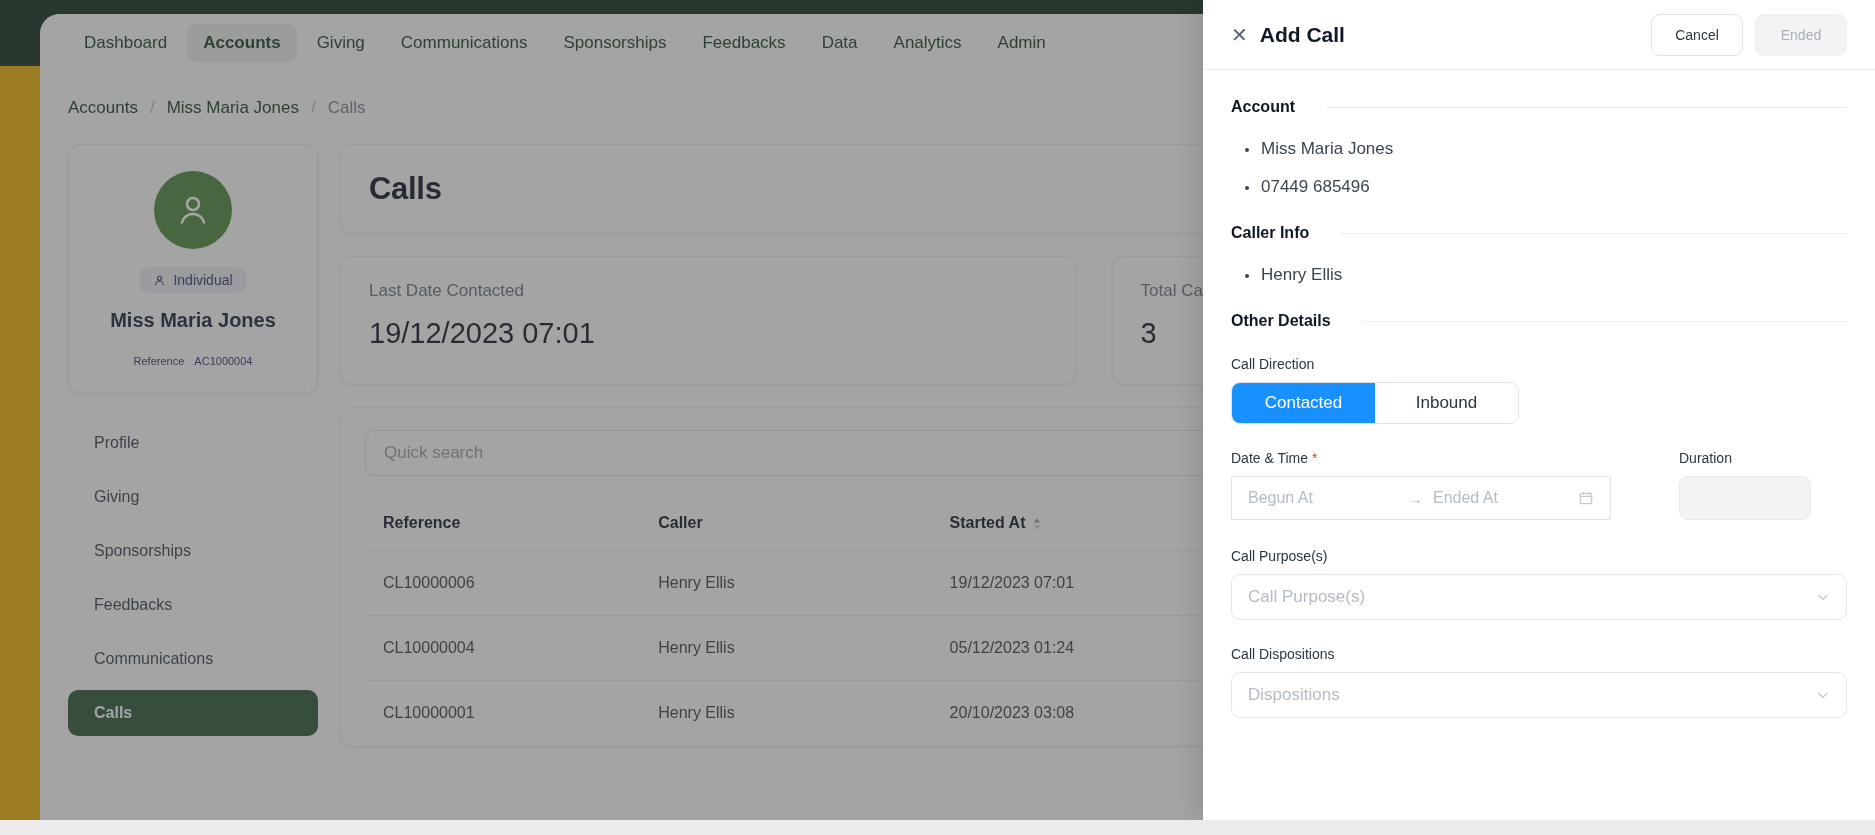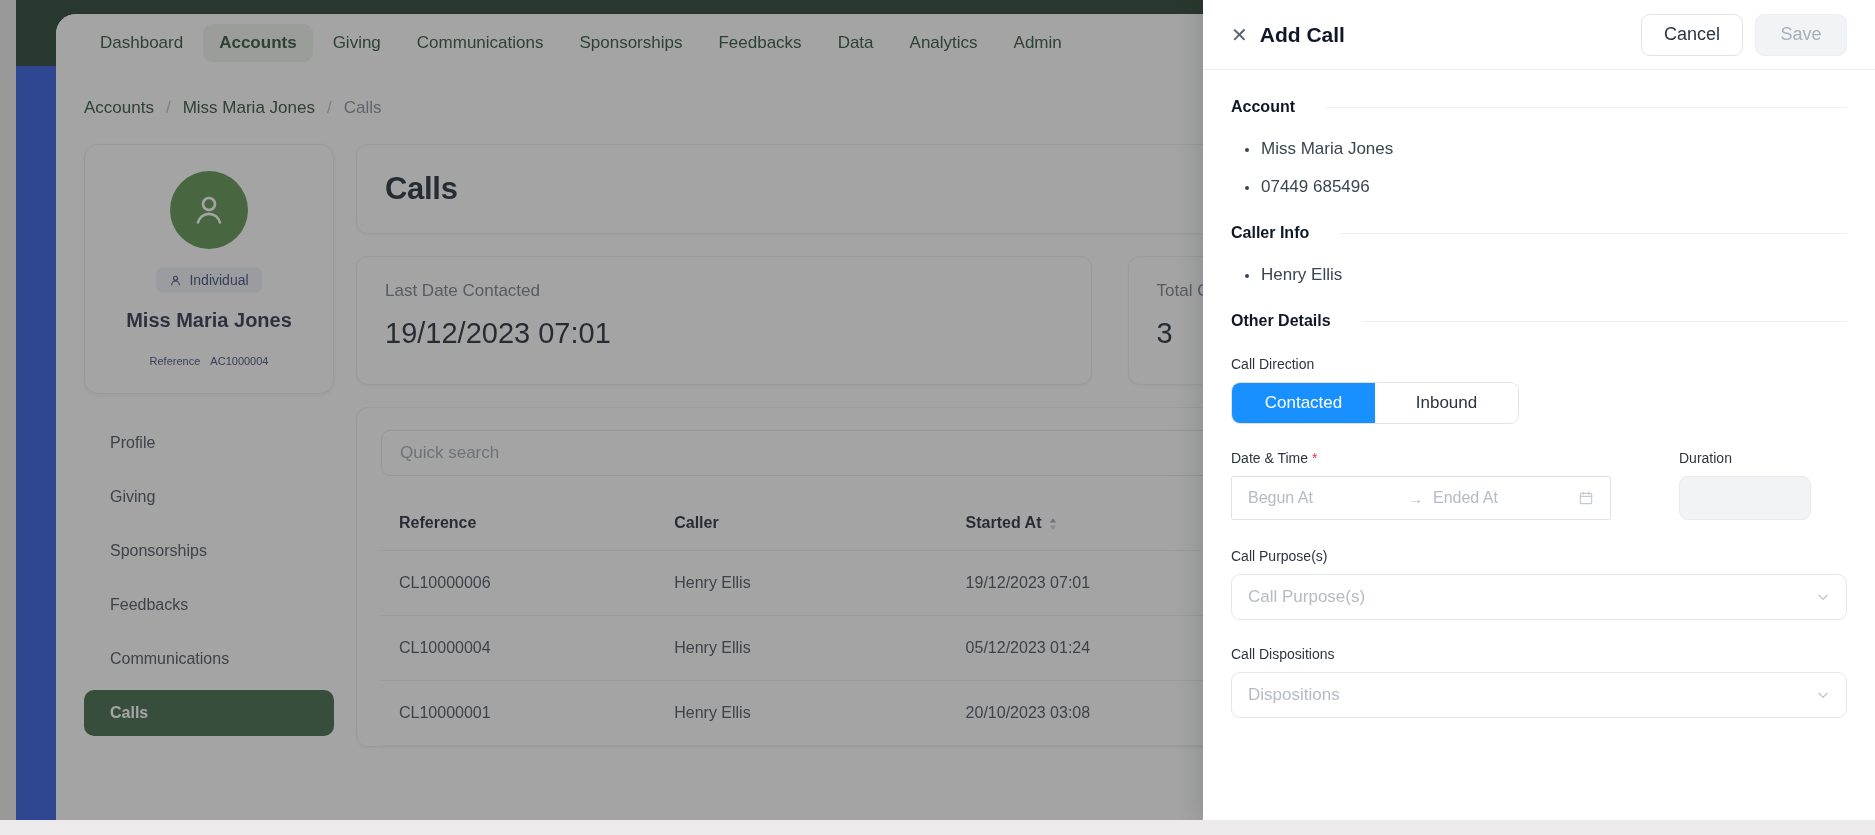--- a/index.html
+++ b/index.html
@@ -17,24 +17,24 @@
     position: relative;
     width: 1875px;
     height: 835px;
     background: #eceaea;
     overflow: hidden;
   }
 
   
   .app {
     position: absolute;
-    left: 16px; top: 0;
+    left: 0; top: 0;
     width: 1659px;
     height: 820px;
-    background: #1d4ed8;
+    background: #eab308;
     overflow: hidden;
   }
 
   .topbar-green {
     position: absolute;
     left: 0; top: 0;
     width: 1875px;
     height: 66px;
     background: #14301d;
   }
@@ -302,21 +302,21 @@
     margin-left: auto;
     display: flex;
     align-items: center;
     gap: 12px;
   }
   .btn {
     height: 42px;
     min-width: 92px;
     padding: 0 22px;
     border-radius: 9px;
-    font-size: 18px;
+    font-size: 14px;
     font-family: "Liberation Sans", sans-serif;
     cursor: pointer;
     border: 1px solid #dfe3e8;
     background: #ffffff;
     color: #2c3540;
   }
   .btn.disabled {
     background: #f2f3f5;
     border-color: #eceef1;
     color: #a8b0ba;
@@ -624,21 +624,21 @@
 
   <div class="drawer">
 
     <div class="drawer-header">
       <div class="dh-left">
         <span class="close-x">✕</span>
         <span class="drawer-title">Add Call</span>
       </div>
       <div class="dh-right">
         <button class="btn">Cancel</button>
-        <button class="btn disabled">Save</button>
+        <button class="btn disabled">Ended</button>
       </div>
     </div>
 
     <div class="drawer-body">
 
       <div class="section-head">
         <span class="sh-text">Account</span>
         <span class="sh-rule"></span>
       </div>
       <ul class="bullets">

